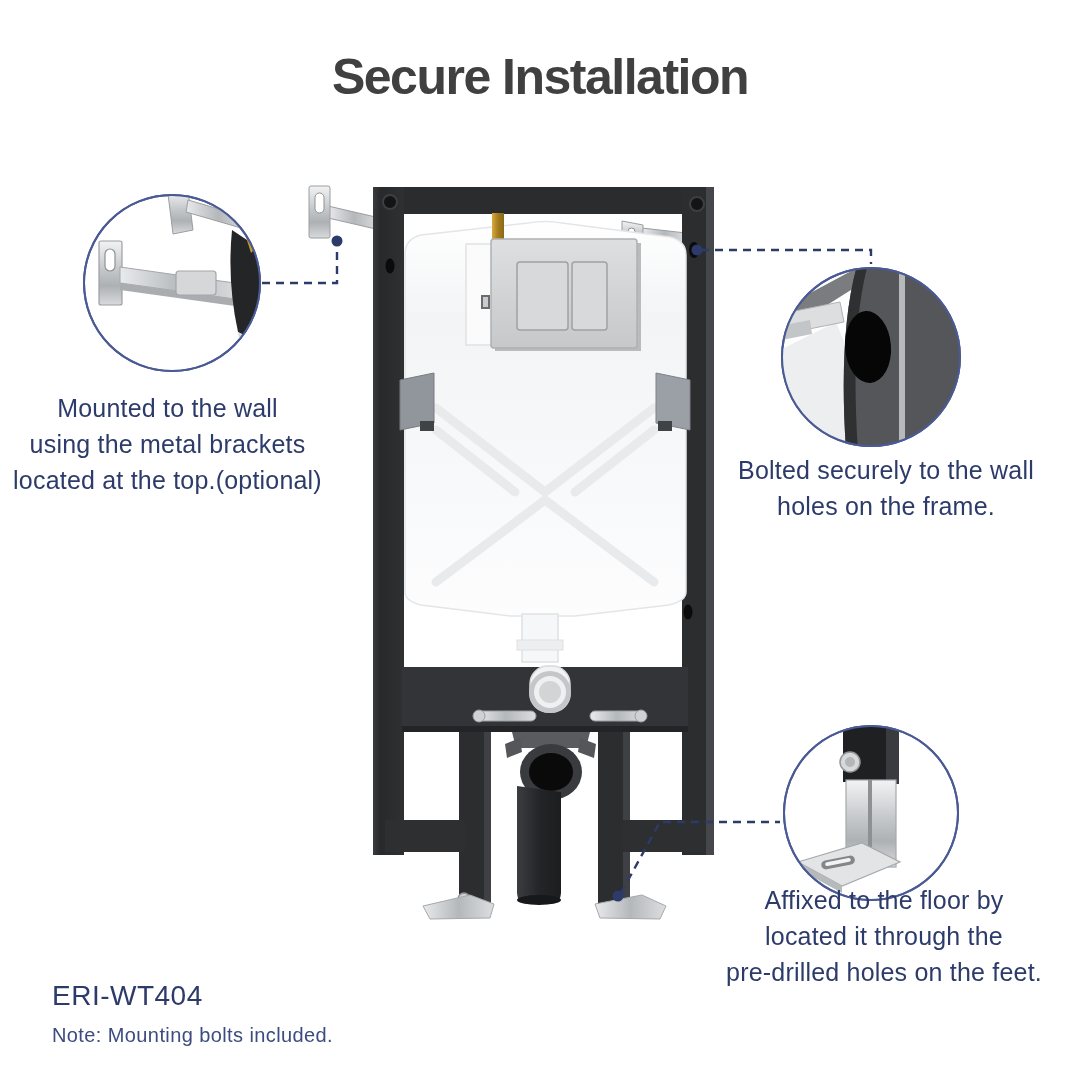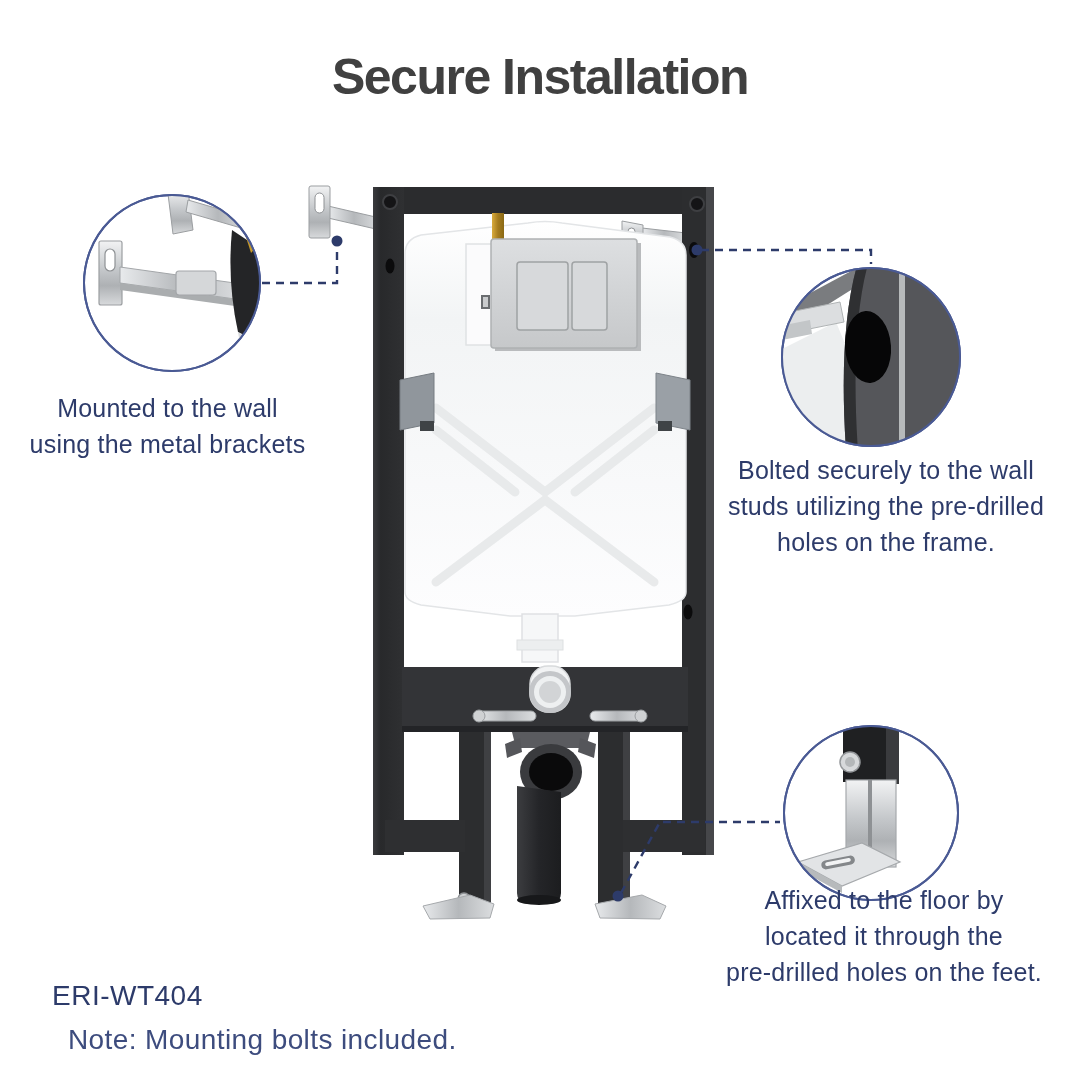--- a/index.html
+++ b/index.html
@@ -16,21 +16,21 @@
     position:absolute;color:#2d3b6a;font-size:25px;line-height:36px;
     text-align:center;letter-spacing:0.2px;
   }
   .callout-left{left:5px;top:390px;width:325px;text-align:center;}
   .callout-right{left:700px;top:452px;width:372px;}
   .callout-bottom{left:693px;top:882px;width:382px;text-align:center;}
   .model{
     position:absolute;left:52px;top:980px;font-size:28px;color:#2d3b6a;letter-spacing:0.5px;
   }
   .note{
-    position:absolute;left:68px;top:1024px;font-size:28px;color:#3d4c7e;letter-spacing:0.4px;
+    position:absolute;left:52px;top:1024px;font-size:20px;color:#3d4c7e;letter-spacing:0.4px;
   }
 </style>
 </head>
 <body>
 
 <div class="canvas">
 
   <h1 class="title">Secure Installation</h1>
 
   <svg class="illustration" viewBox="0 0 1080 1080" width="1080" height="1080">
@@ -241,25 +241,25 @@
         <rect x="821" y="858" width="34" height="9" rx="4.5" fill="#84878a" transform="rotate(-11 838 862)"></rect>
         <rect x="825" y="860" width="26" height="4" rx="2" fill="#f2f3f4" transform="rotate(-11 838 862)"></rect>
       </g>
       <circle cx="871" cy="813" r="87" fill="none" stroke="#4a5a94" stroke-width="2"></circle>
     </g>
   </svg>
 
   <div class="callout callout-left">
     <div>Mounted to the wall</div>
     <div>using the metal brackets</div>
+    <div>located at the top.(optional)</div>
   </div>
 
   <div class="callout callout-right">
     <div>Bolted securely to the wall</div>
-    <div>studs utilizing the pre-drilled</div>
     <div>holes on the frame.</div>
   </div>
 
   <div class="callout callout-bottom">
     <div>Affixed to the floor by</div>
     <div>located it through the</div>
     <div>pre-drilled holes on the feet.</div>
   </div>
 
   <div class="model">ERI-WT404</div>

